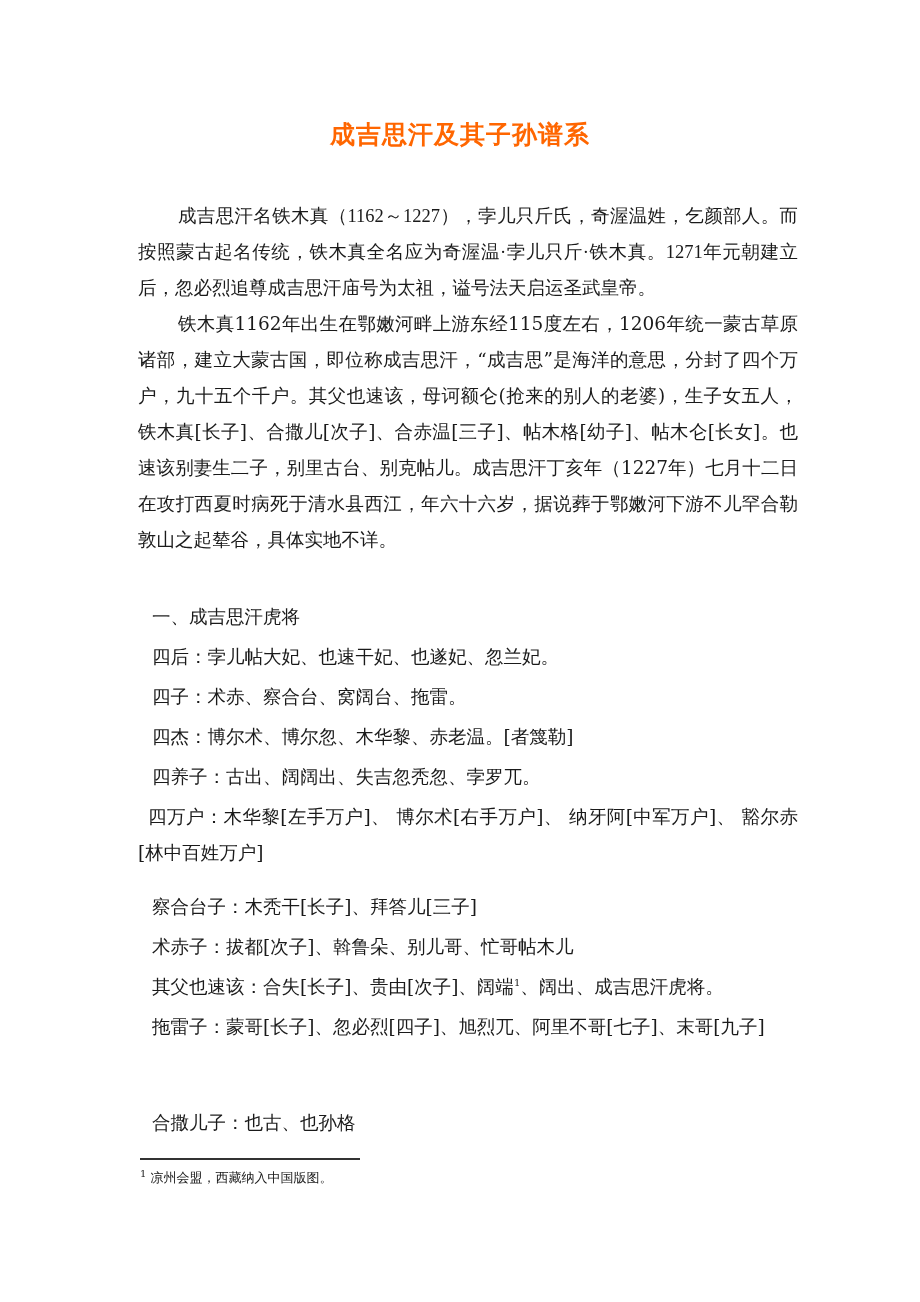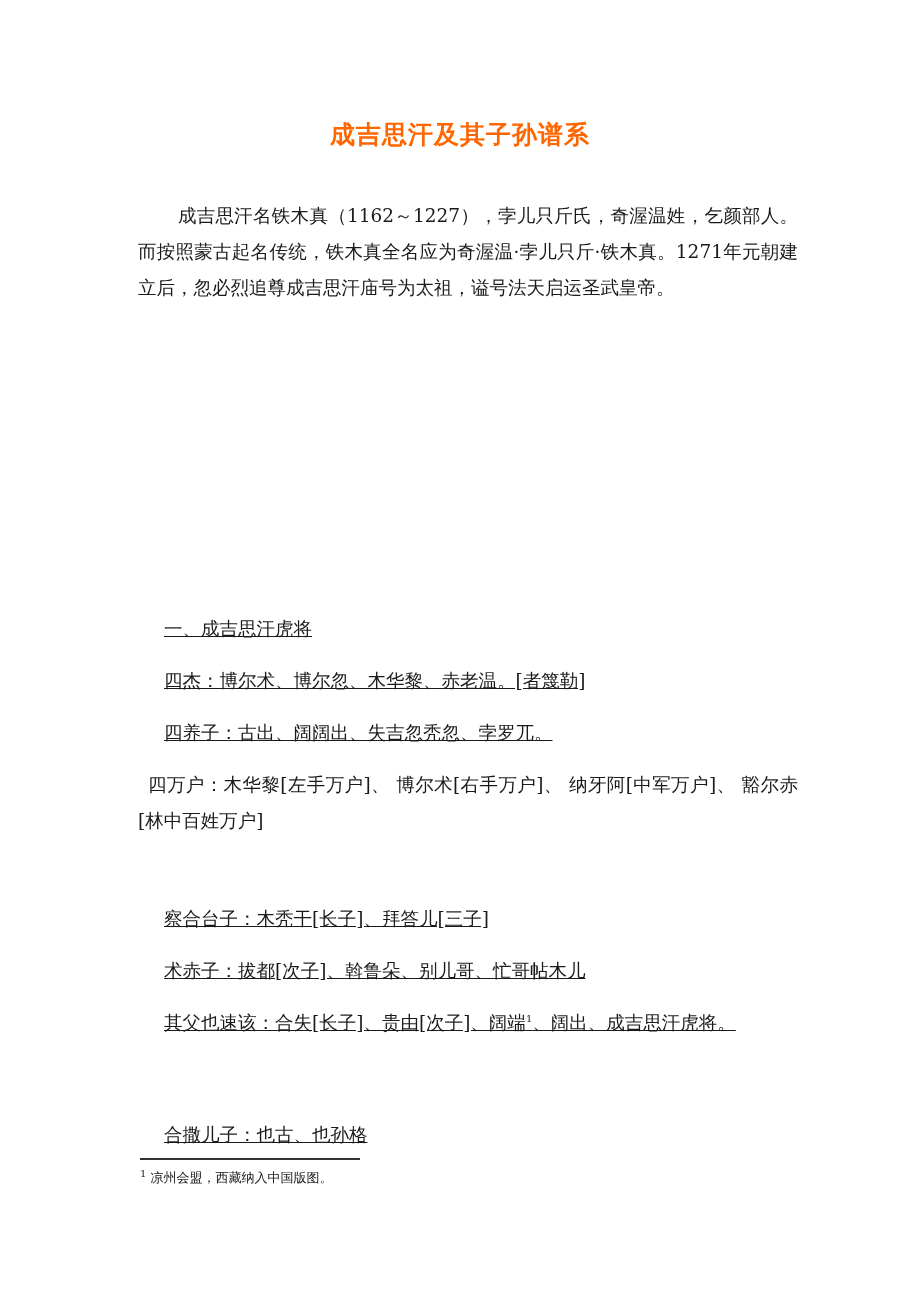--- a/index.html
+++ b/index.html
@@ -4,48 +4,54 @@
 <style>
   html, body { margin: 0; padding: 0; background: #ffffff; }
   body { width: 920px; height: 1302px; position: relative; overflow: hidden;
          font-family: "DejaVu Serif", "Liberation Serif", serif; color: #1a1a1a; }
   .page { position: absolute; left: 0; top: 0; width: 920px; height: 1302px; }
   .title { position: absolute; top: 118px; left: 0; width: 920px; text-align: center;
            font-size: 25px; font-weight: bold; letter-spacing: 1px; }
   .body { position: absolute; left: 138px; width: 660px; font-size: 18.5px; line-height: 36px;
           text-align: justify; }
   .p { margin: 0; text-indent: 40px; }
-  .line { margin: 16px; white-space: nowrap; text-decoration: underline; }
+  .line { margin: 4px; white-space: nowrap; }
   .ind { padding-left: 10px; }
   .rule { position: absolute; left: 140px; top: 1158px; width: 220px; height: 2px; background: #333; }
   .fn { position: absolute; left: 140px; top: 1168px; font-size: 13px; line-height: 20px; }
   .fn sup, .sup { font-size: 10px; vertical-align: super; line-height: 0; }
 </style>
 </head>
 <body>
 
 <div class="page">
   <div class="title" style="color: rgb(255, 102, 0);">成吉思汗及其子孙谱系</div>
 
-  <div class="body" style="top:198px;">
+  <div class="body" style="top:198px;font-family:Liberation Serif, serif;">
     <p class="p">成吉思汗名铁木真（1162～1227），孛儿只斤氏，奇渥温姓，乞颜部人。而按照蒙古起名传统，铁木真全名应为奇渥温·孛儿只斤·铁木真。1271年元朝建立后，忽必烈追尊成吉思汗庙号为太祖，谥号法天启运圣武皇帝。</p>
   </div>
 
+  <div class="body" style="top:306px;">
+    <p class="p">铁木真1162年出生在鄂嫩河畔上游东经115度左右，1206年统一蒙古草原诸部，建立大蒙古国，即位称成吉思汗，“成吉思”是海洋的意思，分封了四个万户，九十五个千户。其父也速该，母诃额仑(抢来的别人的老婆)，生子女五人，铁木真[长子]、合撒儿[次子]、合赤温[三子]、帖木格[幼子]、帖木仑[长女]。也速该别妻生二子，别里古台、别克帖儿。成吉思汗丁亥年（1227年）七月十二日在攻打西夏时病死于清水县西江，年六十六岁，据说葬于鄂嫩河下游不儿罕合勒敦山之起辇谷，具体实地不详。</p>
+  </div>
 
   <div class="body" style="top:595px;">
     <p class="line ind">一、成吉思汗虎将</p>
+    <p class="line ind">四后：孛儿帖大妃、也速干妃、也遂妃、忽兰妃。</p>
+    <p class="line ind">四子：术赤、察合台、窝阔台、拖雷。</p>
     <p class="line ind">四杰：博尔术、博尔忽、木华黎、赤老温。[者篾勒]</p>
     <p class="line ind">四养子：古出、阔阔出、失吉忽秃忽、孛罗兀。</p>
     <p class="p" style="text-indent:10px;">四万户：木华黎[左手万户]、 博尔术[右手万户]、 纳牙阿[中军万户]、 豁尔赤[林中百姓万户]</p>
   </div>
 
   <div class="body" style="top:885px;">
     <p class="line ind">察合台子：木秃干[长子]、拜答儿[三子]</p>
     <p class="line ind">术赤子：拔都[次子]、斡鲁朵、别儿哥、忙哥帖木儿</p>
     <p class="line ind"><span>其父也速该：合失[长子]、贵由[次子]、阔端</span><span class="sup">1</span><span>、阔出、成吉思汗虎将。</span></p>
+    <p class="line ind">拖雷子：蒙哥[长子]、忽必烈[四子]、旭烈兀、阿里不哥[七子]、末哥[九子]</p>
   </div>
 
   <div class="body" style="top:1101px;">
     <p class="line ind">合撒儿子：也古、也孙格</p>
   </div>
 
   <div class="rule"></div>
   <div class="fn">
     <sup>1</sup>
     <span>凉州会盟，西藏纳入中国版图。</span>

